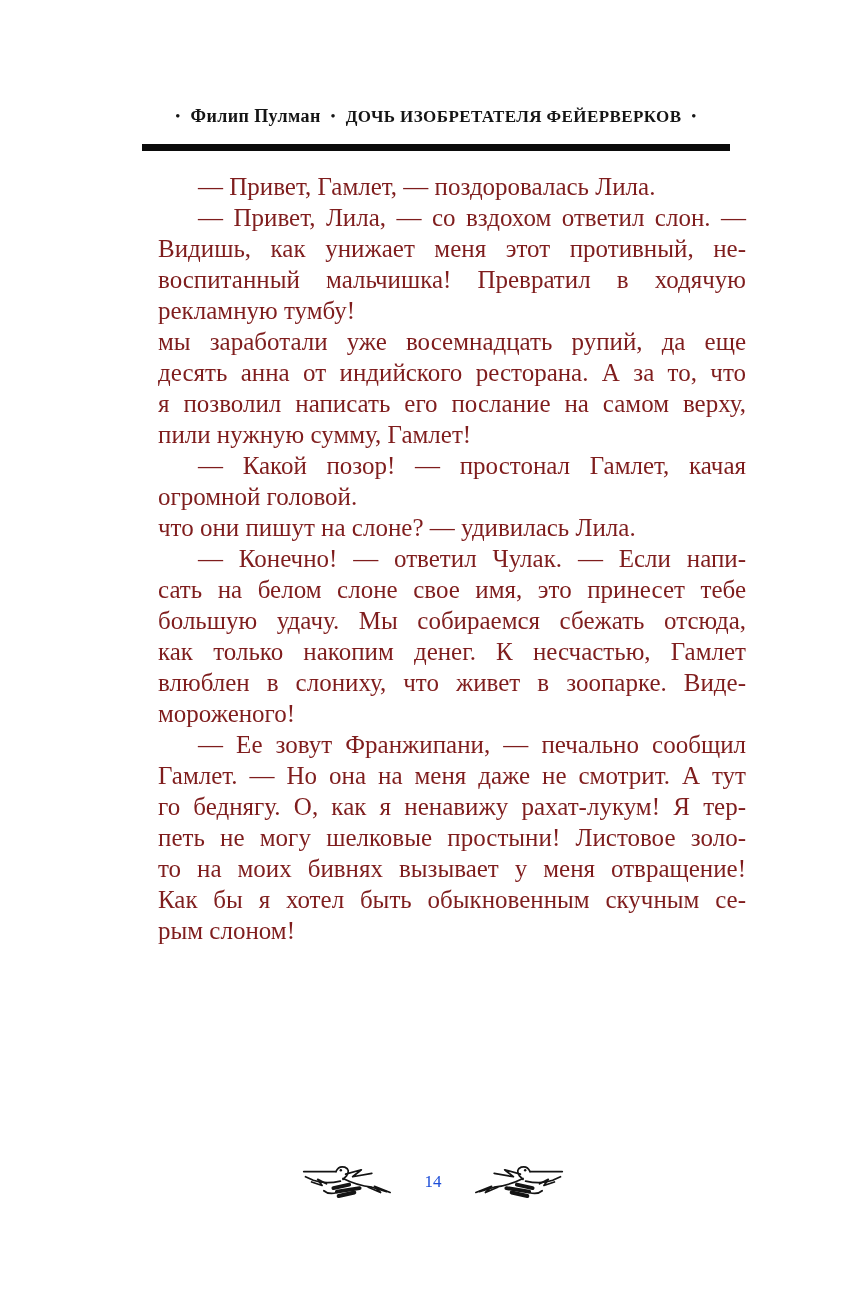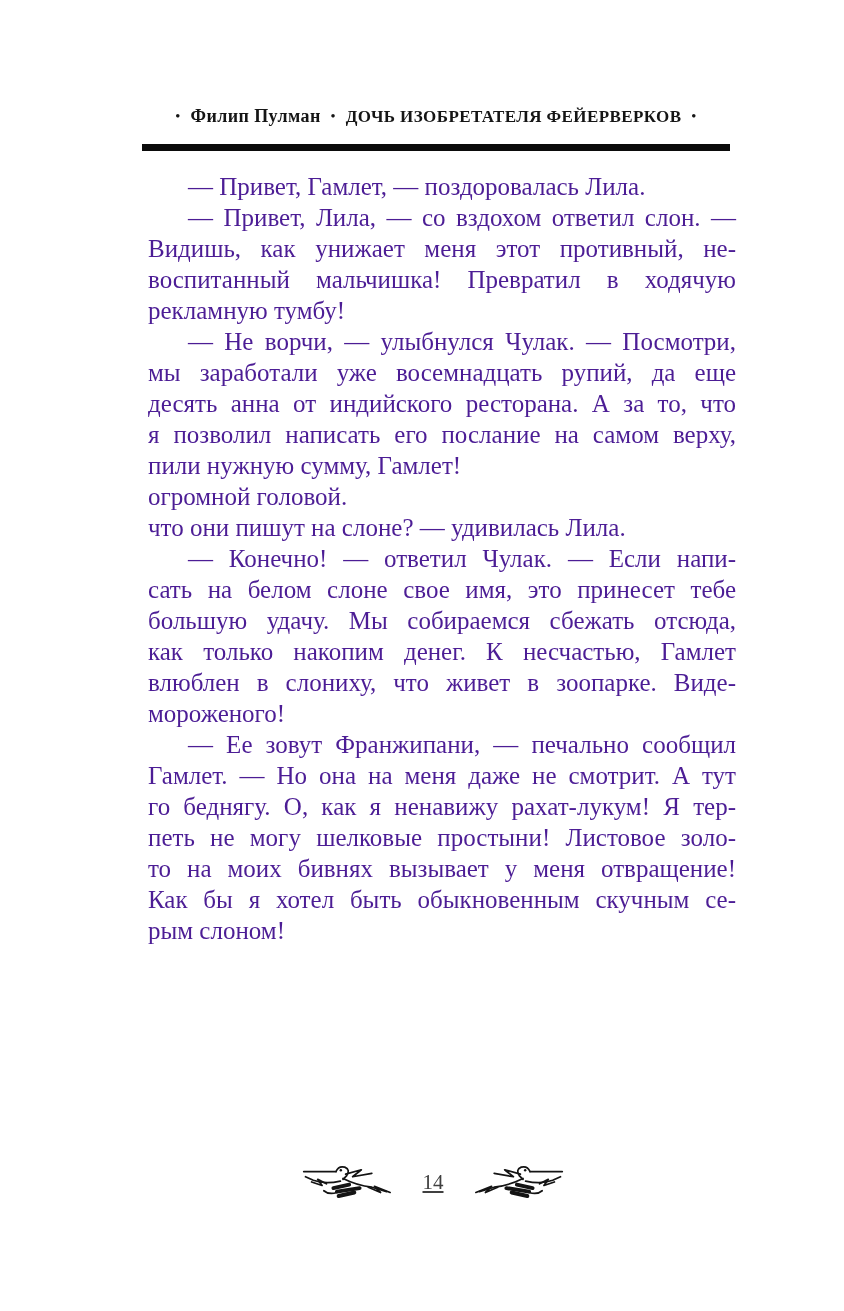--- a/index.html
+++ b/index.html
@@ -33,48 +33,47 @@
     vertical-align: 2px;
   }
   .header-rule {
     position: absolute;
     top: 144px; left: 142px;
     width: 588px; height: 7px;
     background: #0b0b0b;
   }
   .body-text {
     position: absolute;
-    top: 171px; left: 148px;
+    top: 171px; left: 158px;
     width: 588px;
     font-size: 25px;
     line-height: 31px;
-    color: #4c1d95;
+    color: #7f1d1d;
   }
   .line {
     text-align: justify;
     text-align-last: justify;
   }
   .line.indent { text-indent: 40px; }
   .line.last { text-align-last: left; }
   .footer {
     position: absolute;
     top: 1160px; left: 11px;
     width: 844px;
     display: flex;
     justify-content: center;
     align-items: center;
     gap: 18px;
   }
   .page-number {
-    font-size: 21px;
+    font-size: 17px;
     font-weight: normal;
-    color: #404040;
+    color: #1d4ed8;
     min-width: 34px;
     text-align: center;
-    text-decoration: underline;
   }
   .bird {
     width: 96px; height: 44px;
     stroke: #141414;
     fill: none;
     stroke-width: 2;
     stroke-linecap: round;
     stroke-linejoin: round;
   }
   .bird.mirrored { transform: scaleX(-1); }
@@ -119,25 +118,25 @@
   </div>
 
   <div class="header-rule"></div>
 
   <div class="body-text">
       <div class="line indent last">— Привет, Гамлет, — поздоровалась Лила.</div>
       <div class="line indent">— Привет, Лила, — со вздохом ответил слон. —</div>
       <div class="line">Видишь, как унижает меня этот противный, не-</div>
       <div class="line">воспитанный мальчишка! Превратил в ходячую</div>
       <div class="line last">рекламную тумбу!</div>
-      <div class="line indent">— Не ворчи, — улыбнулся Чулак. — Посмотри,</div>
       <div class="line">мы заработали уже восемнадцать рупий, да еще</div>
       <div class="line">десять анна от индийского ресторана. А за то, что</div>
       <div class="line">я позволил написать его послание на самом верху,</div>
       <div class="line last">пили нужную сумму, Гамлет!</div>
+      <div class="line indent">— Какой позор! — простонал Гамлет, качая</div>
       <div class="line last">огромной головой.</div>
       <div class="line last">что они пишут на слоне? — удивилась Лила.</div>
       <div class="line indent">— Конечно! — ответил Чулак. — Если напи-</div>
       <div class="line">сать на белом слоне свое имя, это принесет тебе</div>
       <div class="line">большую удачу. Мы собираемся сбежать отсюда,</div>
       <div class="line">как только накопим денег. К несчастью, Гамлет</div>
       <div class="line">влюблен в слониху, что живет в зоопарке. Виде-</div>
       <div class="line last">мороженого!</div>
       <div class="line indent">— Ее зовут Франжипани, — печально сообщил</div>
       <div class="line">Гамлет. — Но она на меня даже не смотрит. А тут</div>

